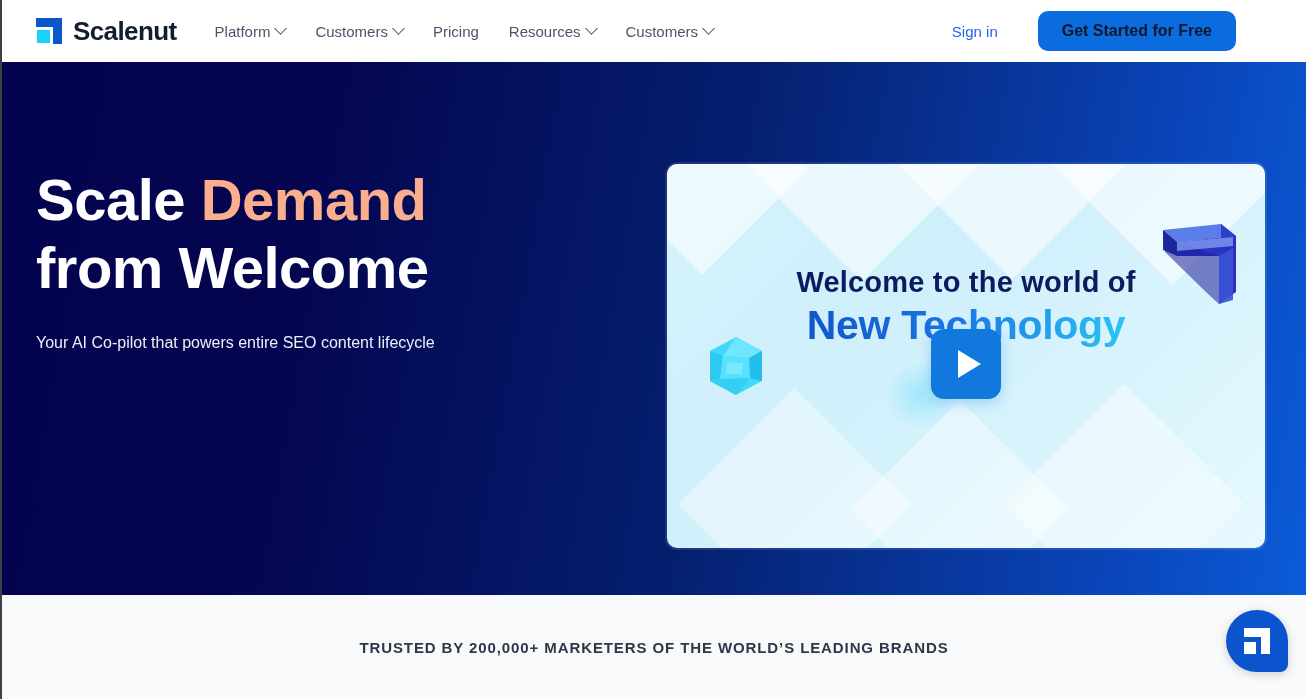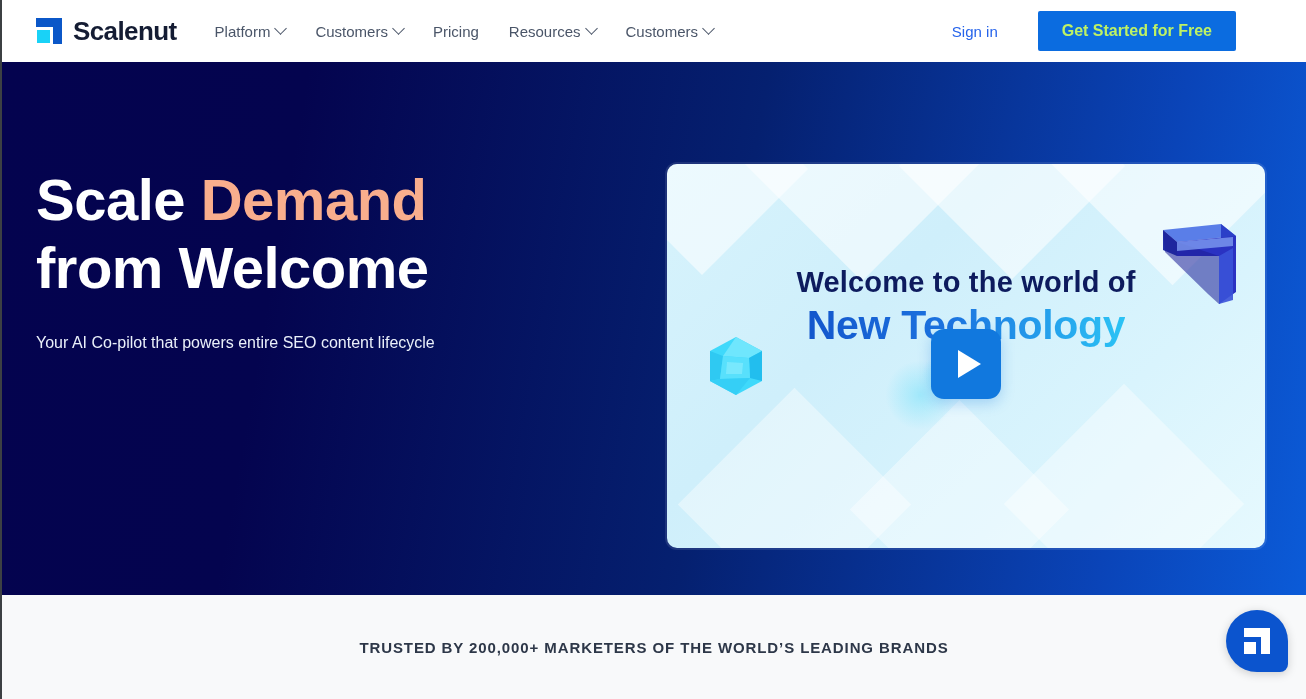--- a/index.html
+++ b/index.html
@@ -53,25 +53,25 @@
     border-right: 1.6px solid #4A5568; border-bottom: 1.6px solid #4A5568;
     transform: translateY(-3px) rotate(45deg);
   }
 
   .header-right {
     margin-left: auto; margin-right: 70px;
     display: flex; align-items: center; gap: 40px;
   }
   .signin { font-size: 15px; color: #2563EB; cursor: pointer; }
   .cta-btn {
-    background: #0B6CE0; color: #bef264;
+    background: #0B6CE0; color: #0f172a;
     font-size: 16px; font-weight: bold;
     padding: 0 24px; height: 40px;
     display: flex; align-items: center; justify-content: center;
-    border: none; border-radius: 2px; cursor: pointer;
+    border: none; border-radius: 10px; cursor: pointer;
     font-family: "Liberation Sans", sans-serif;
     white-space: nowrap;
   }
 
   
   .hero {
     position: absolute; left: 2px; top: 62px; width: 1304px; height: 533px;
     background: linear-gradient(100deg, #04034F 0%, #04044F 22%, #052070 55%, #0A44B8 85%, #0B5BD8 100%);
     overflow: hidden;
   }

